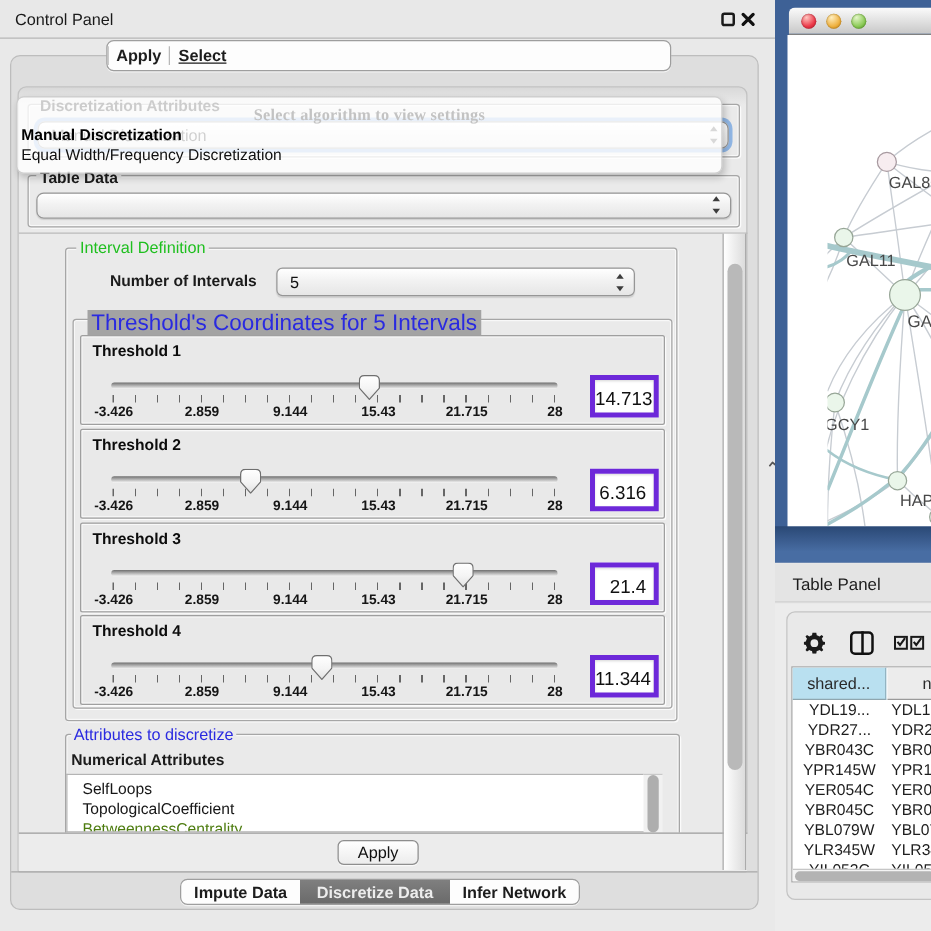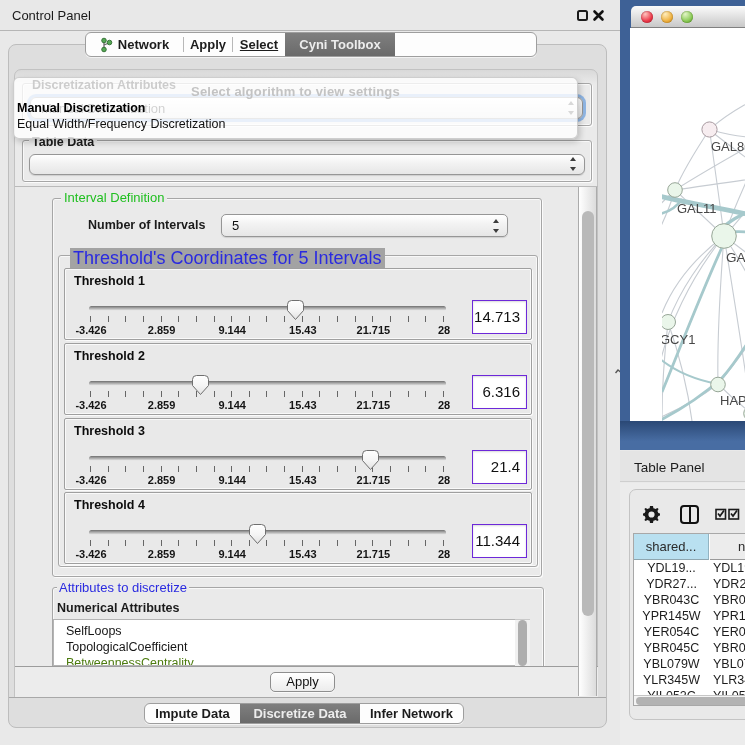--- a/index.html
+++ b/index.html
@@ -16,21 +16,21 @@
   .spin { position:absolute; right:6px; top:50%; width:9px; height:14px; transform:translateY(-50%); }
   .spin:before { content:""; position:absolute; left:1px; top:0; border-left:3.5px solid transparent; border-right:3.5px solid transparent; border-bottom:4.5px solid #3c3c3c; }
   .spin:after { content:""; position:absolute; left:1px; bottom:0; border-left:3.5px solid transparent; border-right:3.5px solid transparent; border-top:4.5px solid #3c3c3c; }
   
   .tbox { position:absolute; left:64px; width:468px; height:72px; background:#e9e9e9; border:1px solid #9f9f9f; border-radius:2px; box-shadow:inset 0 0 0 1px rgba(255,255,255,.7), 1px 1px 0 rgba(255,255,255,.8); }
   .tname { position:absolute; left:9px; top:5px; font-weight:bold; font-size:12.5px; color:#0c0c0c; }
   .track { position:absolute; left:24px; top:37px; width:357px; height:5px; border-radius:2.5px; background:linear-gradient(#6e6e6e,#9f9f9f 35%,#d8d8d8 80%,#f4f4f4); }
   .ticks { position:absolute; left:25px; top:47px; width:356px; height:6px; background:repeating-linear-gradient(to right, #666 0 1px, transparent 1px 17.65px); }
   .tlab { position:absolute; top:55px; transform:translateX(-50%); font-size:11px; font-weight:bold; color:#151515; white-space:nowrap; }
   .thumb { position:absolute; top:31px; width:17px; height:20px; }
-  .vbox { position:absolute; left:407px; top:31px; width:55px; height:34px; background:#fff; border:1px solid #6d28d9; box-shadow:inset 0 1px 2px rgba(0,0,0,.15); font-size:15px; color:#111; text-align:right; line-height:32px; padding-right:6px; }
+  .vbox { position:absolute; left:407px; top:31px; width:55px; height:34px; background:#fff; border:4px solid #6d28d9; box-shadow:inset 0 1px 2px rgba(0,0,0,.15); font-size:15px; color:#111; text-align:right; line-height:32px; padding-right:6px; }
   
   .seg { position:absolute; background:#fdfdfd; border:1px solid #9e9e9e; border-radius:6px; display:flex; align-items:center; box-shadow:0 1px 0 rgba(255,255,255,.6); font-weight:bold; }
   .seg .it { height:100%; display:flex; align-items:center; justify-content:center; color:#1c1c1c; white-space:nowrap; }
   .seg .dv { width:1px; height:15px; background:#b8b8b8; }
   .seg .sel { background:linear-gradient(#7f7f7f,#6a6a6a); color:#ededed; }
 </style>
 </head>
 <body>
 
   <div class="abs" style="left:0;top:0;width:620px;height:31px;background:#e8e8e8;border-bottom:1px solid #b6b6b6;"></div>
@@ -51,21 +51,21 @@
     <span class="spin"></span>
   </div>
 
   <div class="grp" style="left:22px;top:140px;width:570px;height:42px;"></div>
   <div class="abs bold" style="left:29px;top:134.5px;font-size:12.5px;background:#eaeaea;padding:0 3px;">Table Data</div>
   <div class="combo" style="left:29px;top:153.5px;width:556px;height:21px;border-radius:6px;">
     <span class="spin"></span>
   </div>
 
   <div class="abs" style="left:13px;top:77px;width:565px;height:61.5px;background:rgba(255,255,255,.8);border:1px solid rgba(170,170,170,.55);border-radius:6px;box-shadow:2px 3px 6px rgba(0,0,0,.2);z-index:30;"></div>
-  <div class="abs bold" style="left:13px;top:84px;width:565px;text-align:center;font-size:13px;color:#c3c3c3;letter-spacing:.2px;z-index:31;">Select algorithm to view settings</div>
+  <div class="abs bold" style="left:13px;top:84px;width:565px;text-align:center;font-size:13px;color:#c3c3c3;letter-spacing:.2px;z-index:31;font-family:Liberation Serif, serif;">Select algorithm to view settings</div>
   <div class="abs bold" style="left:17px;top:101px;font-size:12.5px;color:#000;z-index:31;">Manual Discretization</div>
   <div class="abs" style="left:17px;top:117px;font-size:12.5px;color:#101010;z-index:31;">Equal Width/Frequency Discretization</div>
 
   <div class="abs" style="left:15px;top:186px;width:583px;height:1px;background:#bababa;"></div>
 
   <div class="grp" style="left:52px;top:198px;width:490px;height:379px;background:#eaeaea;"></div>
   <div class="gtitle" style="left:9px;color:#1fbf1f;top:190px;left:61px;position:absolute;background:#eaeaea;padding:0 3px;font-size:13px;">Interval Definition</div>
 
   <div class="abs bold" style="left:88px;top:218px;font-size:12.5px;">Number of Intervals</div>
   <div class="combo" style="left:221px;top:214px;width:287px;height:23px;">
@@ -159,33 +159,24 @@
   <div class="abs" style="left:270px;top:672px;width:65px;height:20px;background:linear-gradient(#ffffff,#ececec);border:1px solid #8e8e8e;border-radius:5px;text-align:center;line-height:18px;font-size:13px;color:#111;box-shadow:0 1px 0 rgba(255,255,255,.7);">Apply</div>
 
   <div class="abs" style="left:578px;top:187px;width:19px;height:509px;background:linear-gradient(to right,#ffffff,#dcdcdc);border-left:1px solid #ababab;border-right:1px solid #ababab;"></div>
   <div class="abs" style="left:581.5px;top:211px;width:12px;height:405px;background:#b9b9b9;border-radius:6px;"></div>
 
   <svg class="abs" style="left:615px;top:369px;" width="6" height="6" viewBox="0 0 6 6">
     <path d="M0.5 4 L3 1 L5.5 3" fill="none" stroke="#555" stroke-width="1.4"></path>
   </svg>
 
   <div class="seg" style="left:85px;top:32px;width:452px;height:25px;font-size:13px;">
-    <div class="it" style="width:97px;">
-      <svg width="14" height="16" viewBox="0 0 14 16" style="margin-right:4px;">
-        <path d="M4 3 L4 13 M4 8 L10 5.5" stroke="#6b6b6b" stroke-width="1.3" fill="none"></path>
-        <circle cx="4" cy="3.5" r="2.3" fill="#55a855" stroke="#2f6c2f" stroke-width=".9"></circle>
-        <circle cx="4" cy="12.5" r="2.3" fill="#55a855" stroke="#2f6c2f" stroke-width=".9"></circle>
-        <circle cx="9.5" cy="5.5" r="2.3" fill="#55a855" stroke="#2f6c2f" stroke-width=".9"></circle>
-      </svg>
-      Network</div>
     <div class="dv"></div>
     <div class="it" style="width:48px;">Apply</div>
     <div class="dv"></div>
     <div class="it" style="width:52px;text-decoration:underline;">Select</div>
-    <div class="it sel" style="width:110px;">Cyni Toolbox</div>
   </div>
 
   <div class="abs" style="left:9px;top:697px;width:597px;height:1px;background:#a8a8a8;"></div>
   <div class="seg" style="left:144px;top:703px;width:320px;height:21px;font-size:13px;">
     <div class="it" style="width:95px;">Impute Data</div>
     <div class="it sel" style="width:120px;">Discretize Data</div>
     <div class="it" style="width:103px;">Infer Network</div>
   </div>
 
   <div class="abs" style="left:620px;top:0;width:125px;height:450px;background:#3e6196;"></div>

